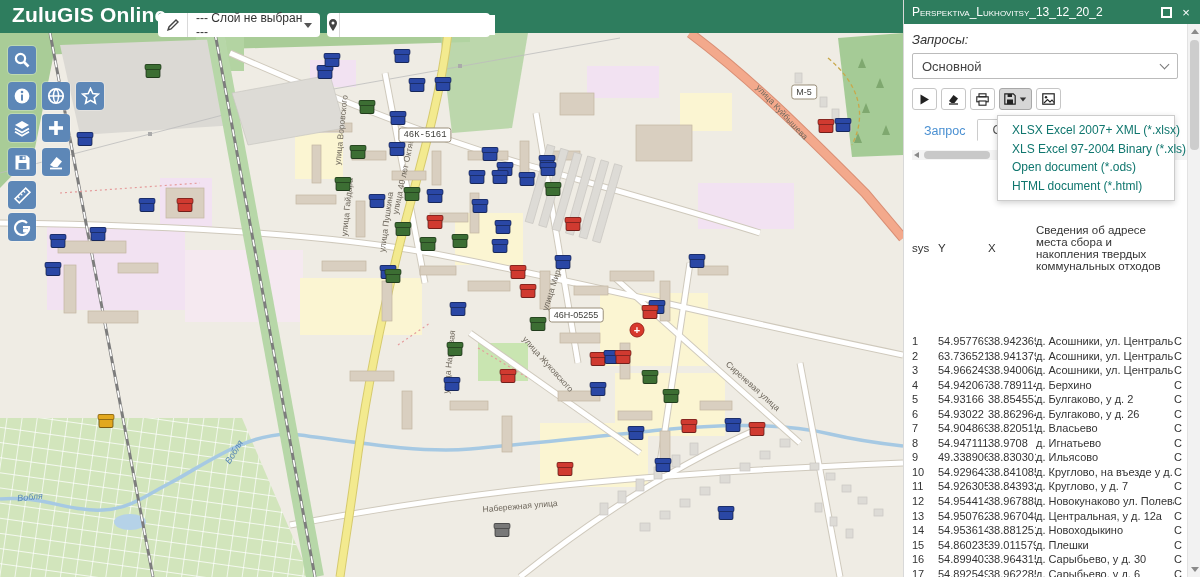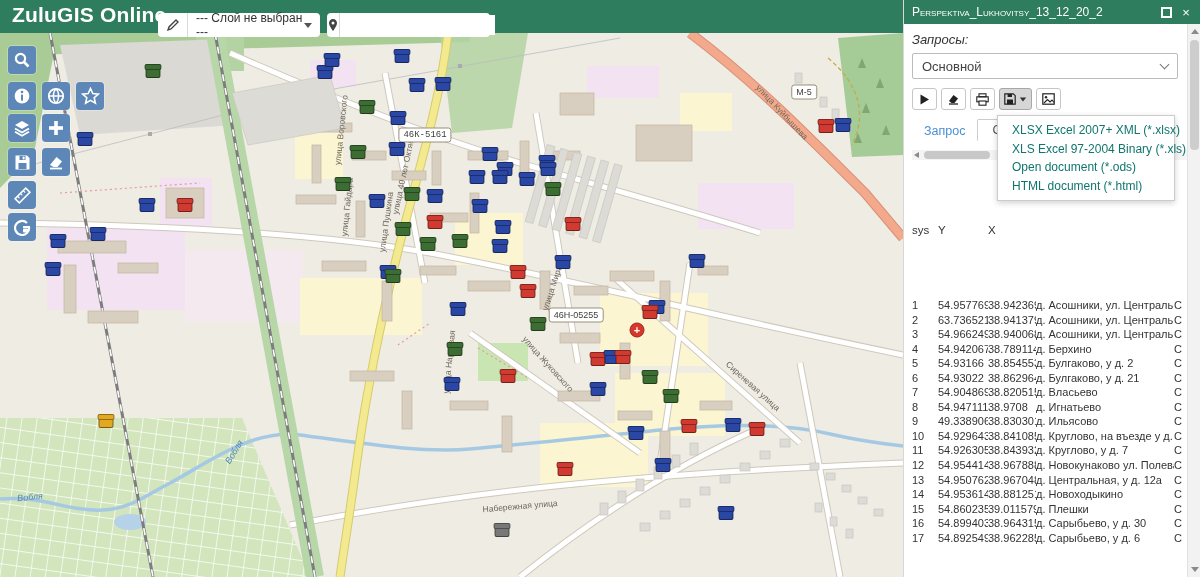--- a/index.html
+++ b/index.html
@@ -499,20 +499,21 @@
         </div>
       <div id="hscroll">
         <span class="harrow" id="harrow-l"></span>
         <div id="hthumb"></div>
 
       </div>
       <div id="tbl-head">
           <div class="hc hc0">sys</div>
           <div class="hc hc1">Y</div>
           <div class="hc hc2">X</div>
+          <div class="hc hc3">Сведения об адресе места сбора и накопления твердых коммунальных отходов</div>
           <div class="hc hc4"></div>
         </div>
       <div id="tbl-body">
           <div class="trow">
             <div>1</div>
             <div>54.957769</div>
             <div>38.942369</div>
             <div>д. Асошники, ул. Центральная</div>
             <div>С</div>
           </div>
@@ -541,21 +542,21 @@
             <div>5</div>
             <div>54.93166</div>
             <div>38.854553</div>
             <div>д. Булгаково, у д. 2</div>
             <div>С</div>
           </div>
           <div class="trow">
             <div>6</div>
             <div>54.93022</div>
             <div>38.862964</div>
-            <div>д. Булгаково, у д. 21</div>
+            <div>д. Булгаково, у д. 26</div>
             <div>С</div>
           </div>
           <div class="trow">
             <div>7</div>
             <div>54.904869</div>
             <div>38.820515</div>
             <div>д. Власьево</div>
             <div>С</div>
           </div>
           <div class="trow">

